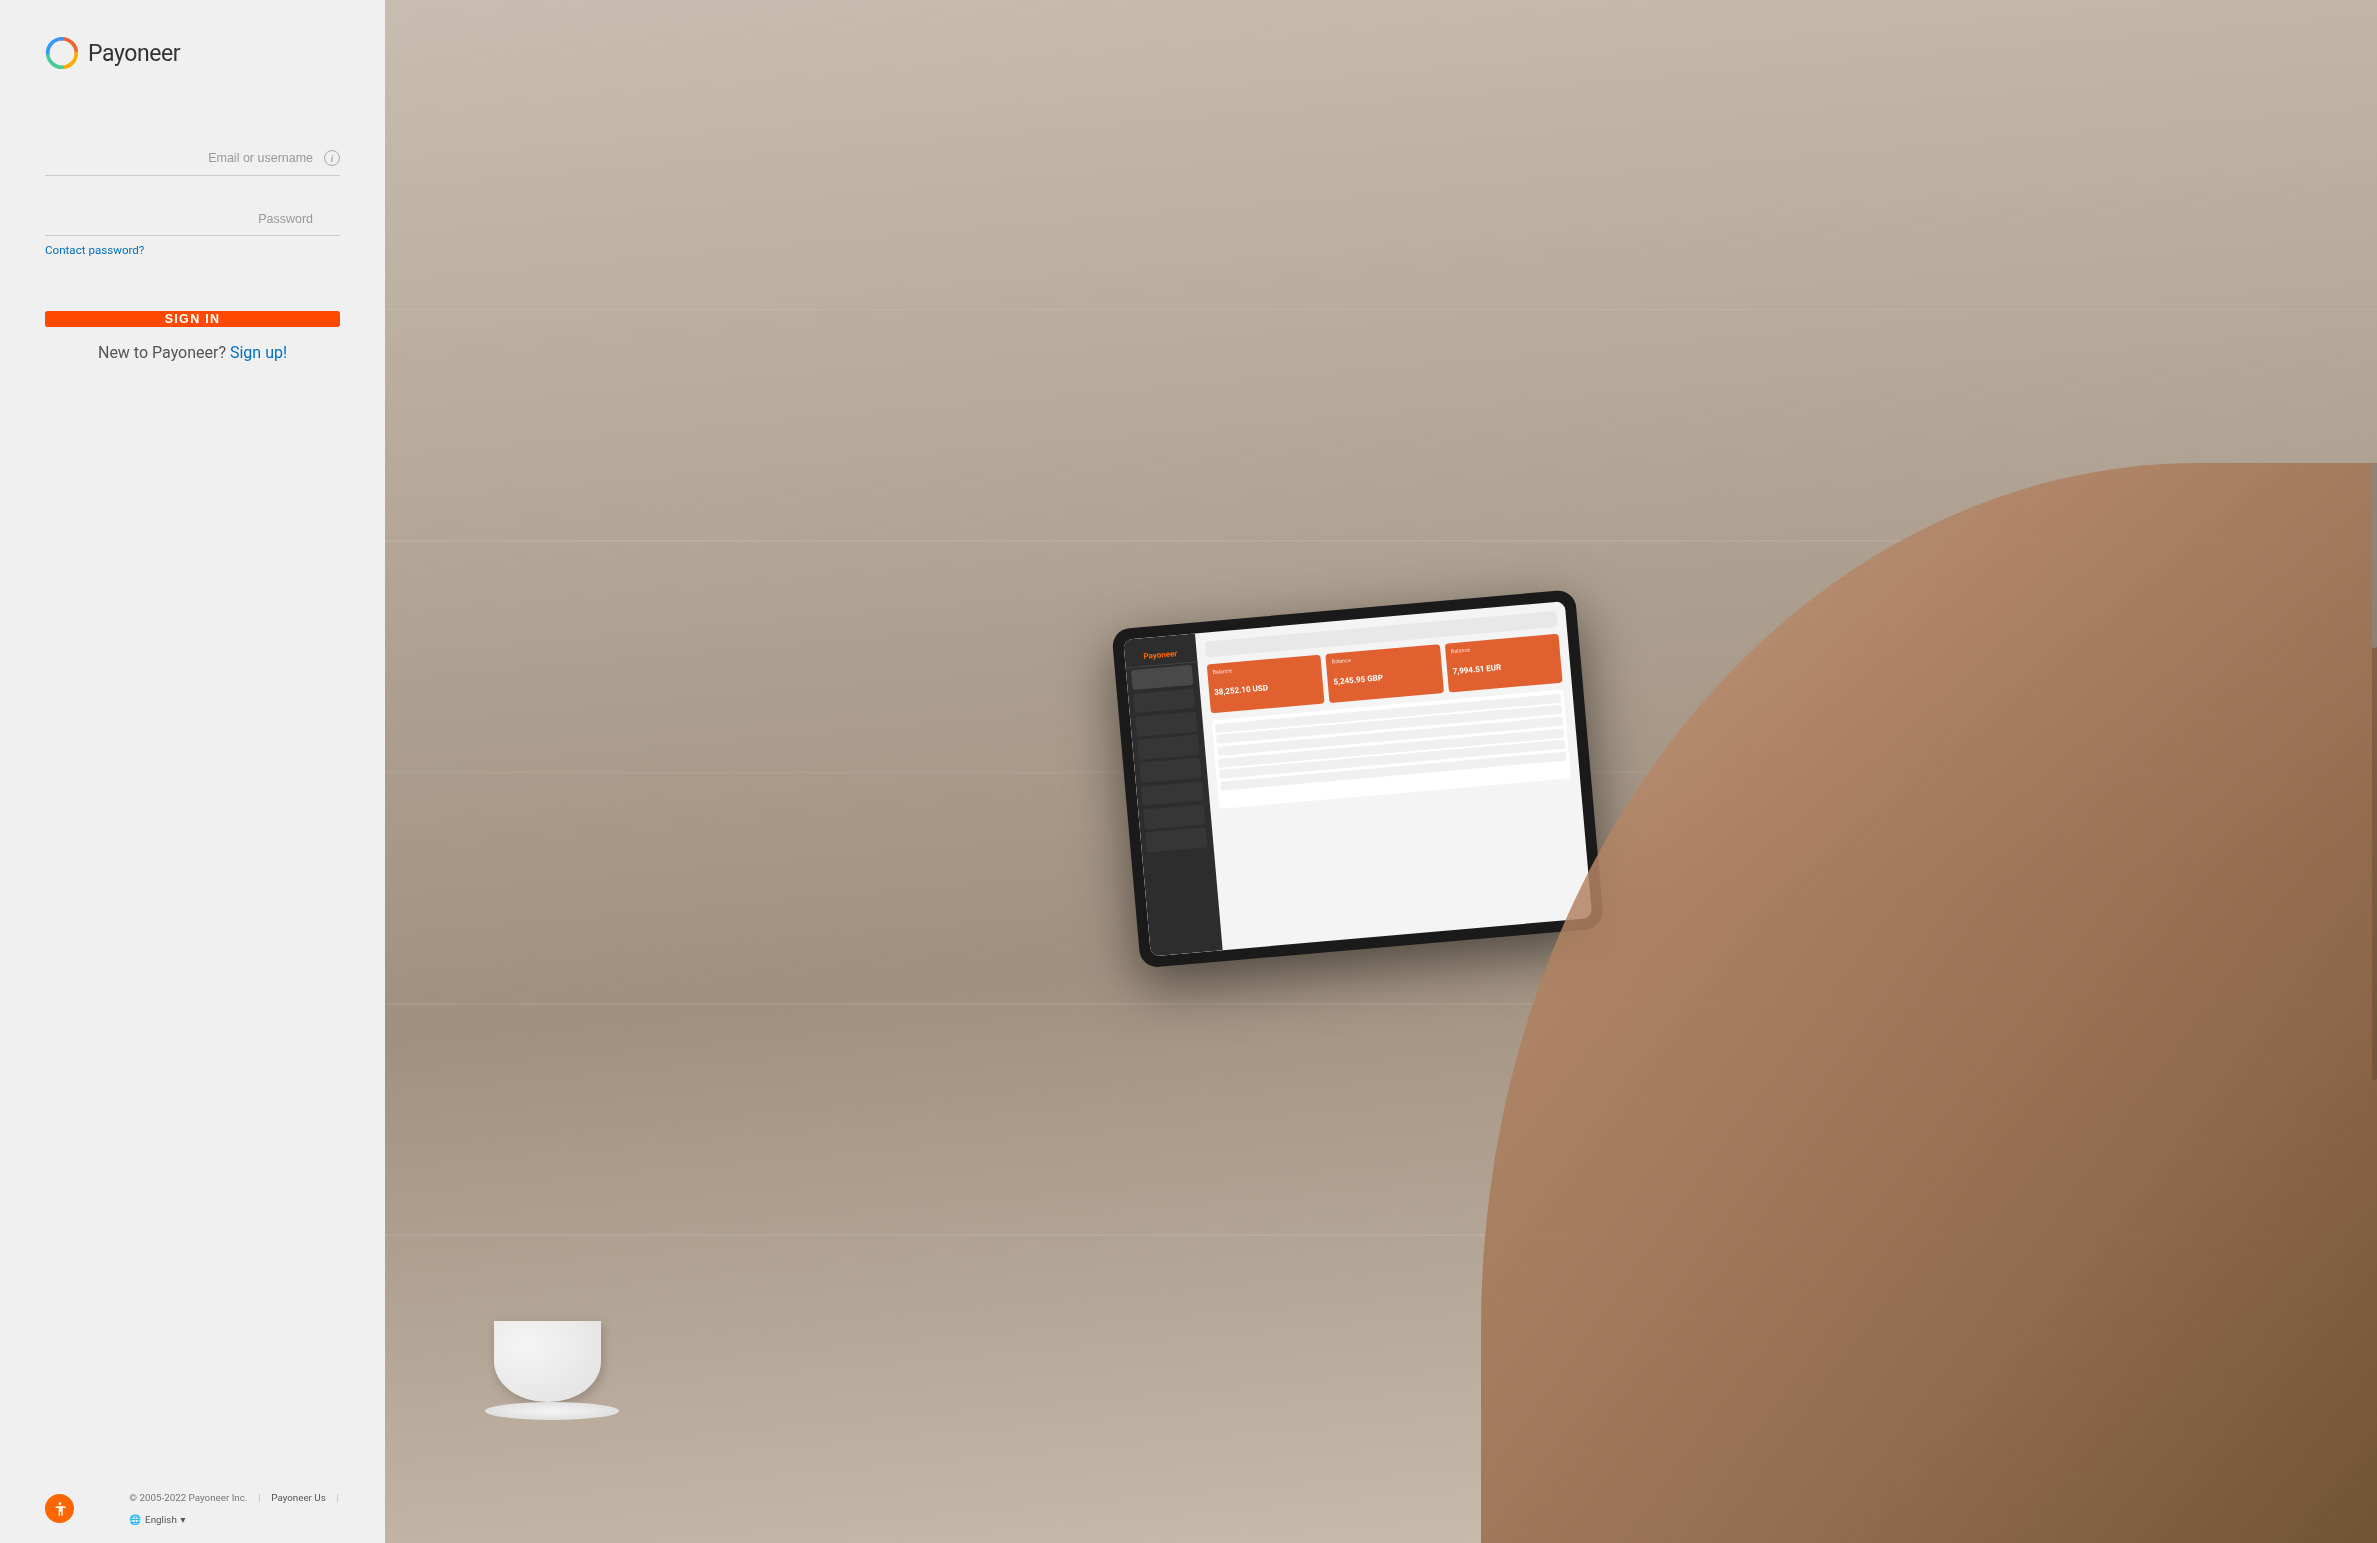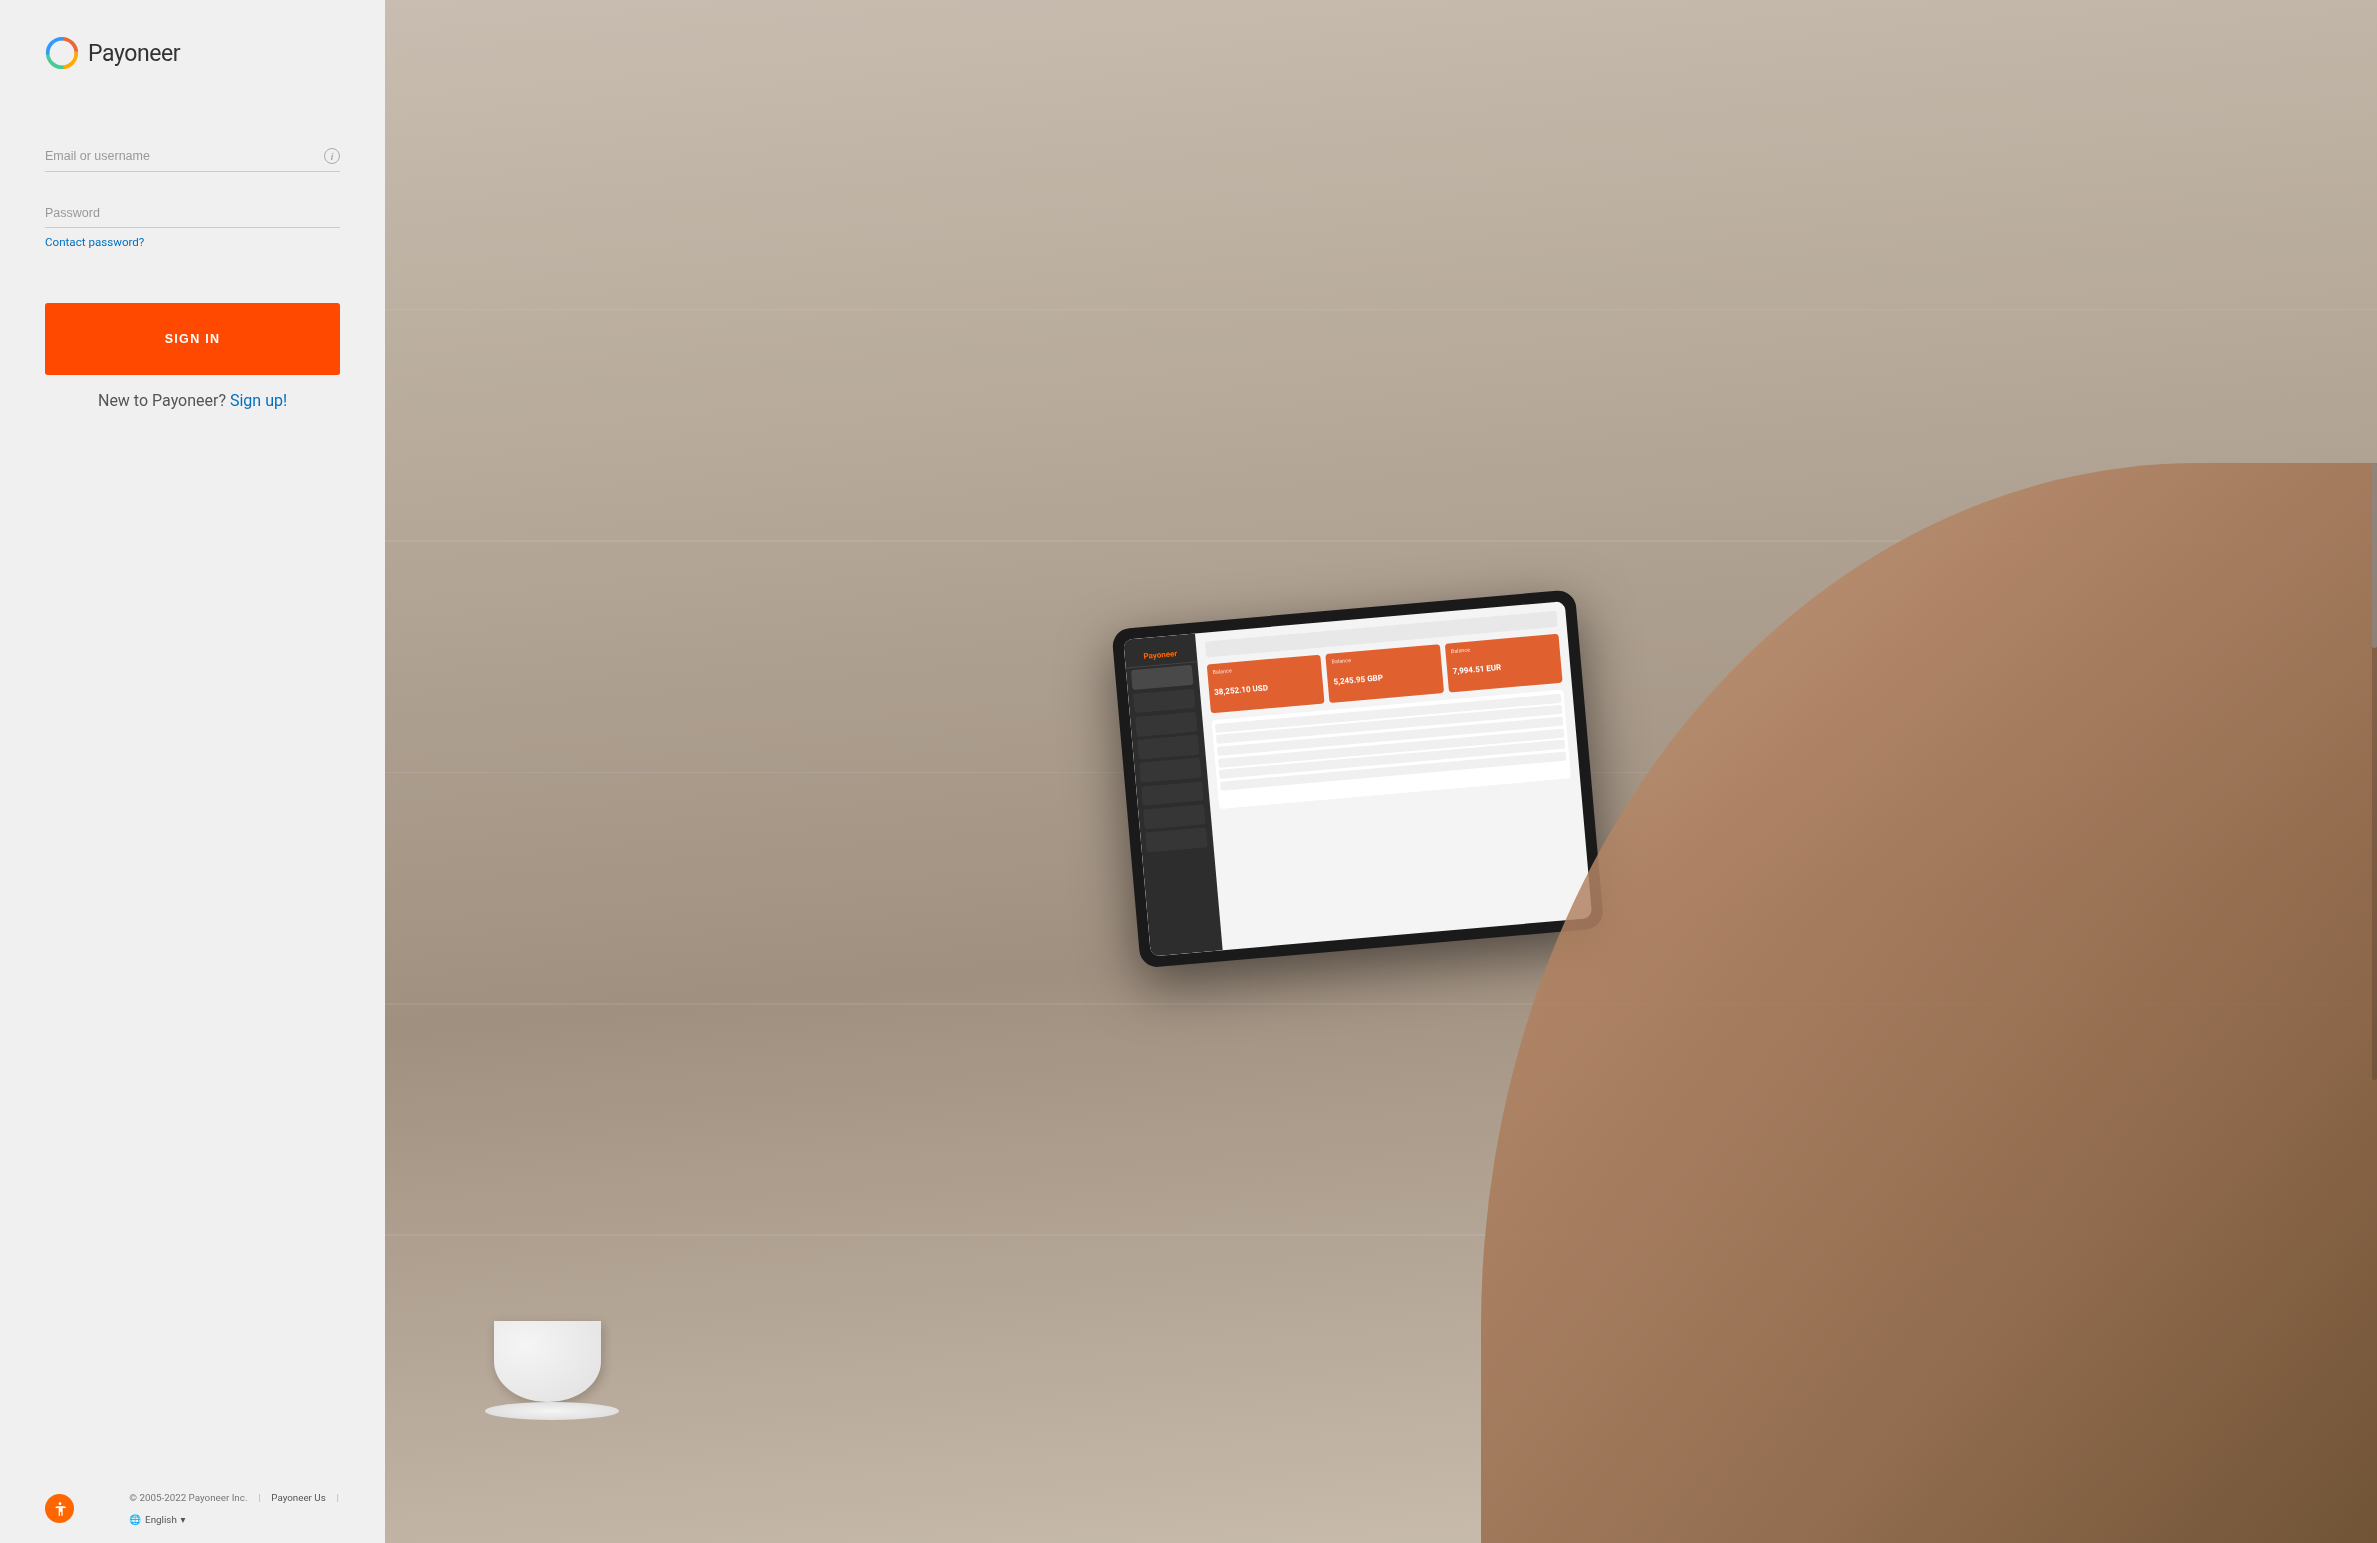--- a/index.html
+++ b/index.html
@@ -56,24 +56,25 @@
 
     .input-wrapper {
       position: relative;
       border-bottom: 1.3px solid #ccc;
     }
 
     .input-wrapper input {
       width: 100%;
       border: none;
       background: transparent;
-      font-size: 14px;
+      font-size: 17px;
       color: #555;
       padding: 5.4px 27px 7.2px 0;
       outline: none;
+      text-align: right;
     }
 
     .input-wrapper input::placeholder {
       color: #999;
       font-size: 12.5px;
     }
 
     .info-icon {
       position: absolute;
       right: 0;
@@ -100,21 +101,21 @@
       font-size: 11.6px;
       text-decoration: none;
       cursor: pointer;
     }
 
     .sign-in-btn {
       width: 100%;
       background: #ff4800;
       color: #fff;
       border: none;
-      padding: 29px;
+      padding: 1px;
       font-size: 12.5px;
       font-weight: 600;
       letter-spacing: 1.3px;
       cursor: pointer;
       border-radius: 2.7px;
       margin-top: 27px;
       text-transform: uppercase;
     }
 
     .signup-text {

